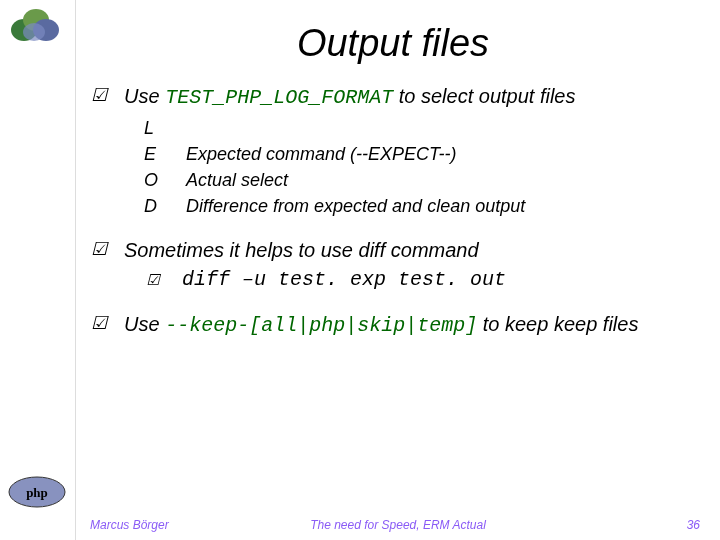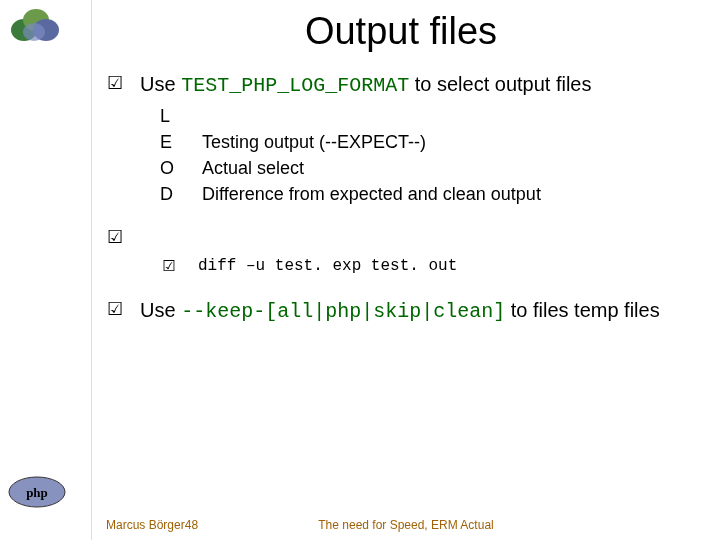--- a/index.html
+++ b/index.html
@@ -5,42 +5,43 @@
   * { margin: 0; padding: 0; box-sizing: border-box; }
   body {
     width: 720px;
     height: 540px;
     font-family: Verdana, Geneva, sans-serif;
     display: flex;
     background: #fff;
     overflow: hidden;
   }
   .sidebar {
-    width: 92px;
+    width: 76px;
     background: #fff;
     border-right: 1px solid #ddd;
     position: relative;
     flex-shrink: 0;
   }
   .logo-top {
     position: absolute;
     top: 6px;
     left: 10px;
   }
   .logo-bottom {
     position: absolute;
     bottom: 28px;
     left: 8px;
   }
   .main {
     flex: 1;
     display: flex;
     flex-direction: column;
-    padding: 4px 10px 0 0;
+    padding: 16px 10px 0 0;
     position: relative;
+    font-style: italic;
   }
   .title {
     font-size: 38px;
     font-weight: normal;
     text-align: center;
     margin: 6px 0 18px 0;
     font-family: Verdana, Geneva, sans-serif;
   }
   .content {
     padding-left: 14px;
@@ -90,29 +91,29 @@
     align-items: flex-start;
   }
   .sub-check {
     font-size: 15px;
     width: 18px;
     flex-shrink: 0;
     text-align: center;
   }
   .courier-sub {
     font-family: "Courier New", Courier, monospace;
-    font-size: 16px;
+    font-size: 20px;
   }
   .footer {
     display: flex;
-    justify-content: flex-start;
+    justify-content: space-between;
     align-items: center;
     font-size: 12px;
     padding: 4px 10px 8px 14px;
-    color: #a16207;
+    color: #8b5cf6;
   }
   .footer-center {
     position: absolute;
     left: 50%;
     transform: translateX(-50%);
   }
 </style>
 </head>
 <body>
 
@@ -143,49 +144,52 @@
       <span class="bullet-text">
         <span>Use </span><span class="code-inline">TEST_PHP_LOG_FORMAT</span><span> to select output files</span>
       </span>
     </div>
     <div class="sublist">
       <div class="sub-row">
           <span class="sub-key">L</span>
         </div>
       <div class="sub-row">
           <span class="sub-key">E</span>
-          <span>Testing output (--EXPECT--)</span>
+          <span>Expected command (--EXPECT--)</span>
         </div>
       <div class="sub-row">
           <span class="sub-key">O</span>
           <span>Actual select</span>
         </div>
       <div class="sub-row">
           <span class="sub-key">D</span>
           <span>Difference from expected and clean output</span>
         </div>
     </div>
 
     <div class="bullet-row">
       <span class="check">☑</span>
+      <span class="bullet-text">
+        <span>Sometimes it helps to use diff command</span>
+      </span>
     </div>
     <div class="sublist">
       <div class="sub-row-check">
         <span class="sub-check">☑</span>
         <span class="courier-sub">diff –u test. exp test. out</span>
       </div>
     </div>
 
     <div class="bullet-row">
       <span class="check">☑</span>
       <span class="bullet-text">
-        <span>Use </span><span class="code-inline">--keep-[all|php|skip|clean]</span><span> to files temp files</span>
+        <span>Use </span><span class="code-inline">--keep-[all|php|skip|temp]</span><span> to keep keep files</span>
       </span>
     </div>
 
   </div>
 
   <div class="footer">
     <span>Marcus Börger</span>
     <span class="footer-center">The need for Speed, ERM Actual</span>
-    <span>48</span>
+    <span>36</span>
   </div>
 </div>
 
 </body></html>

